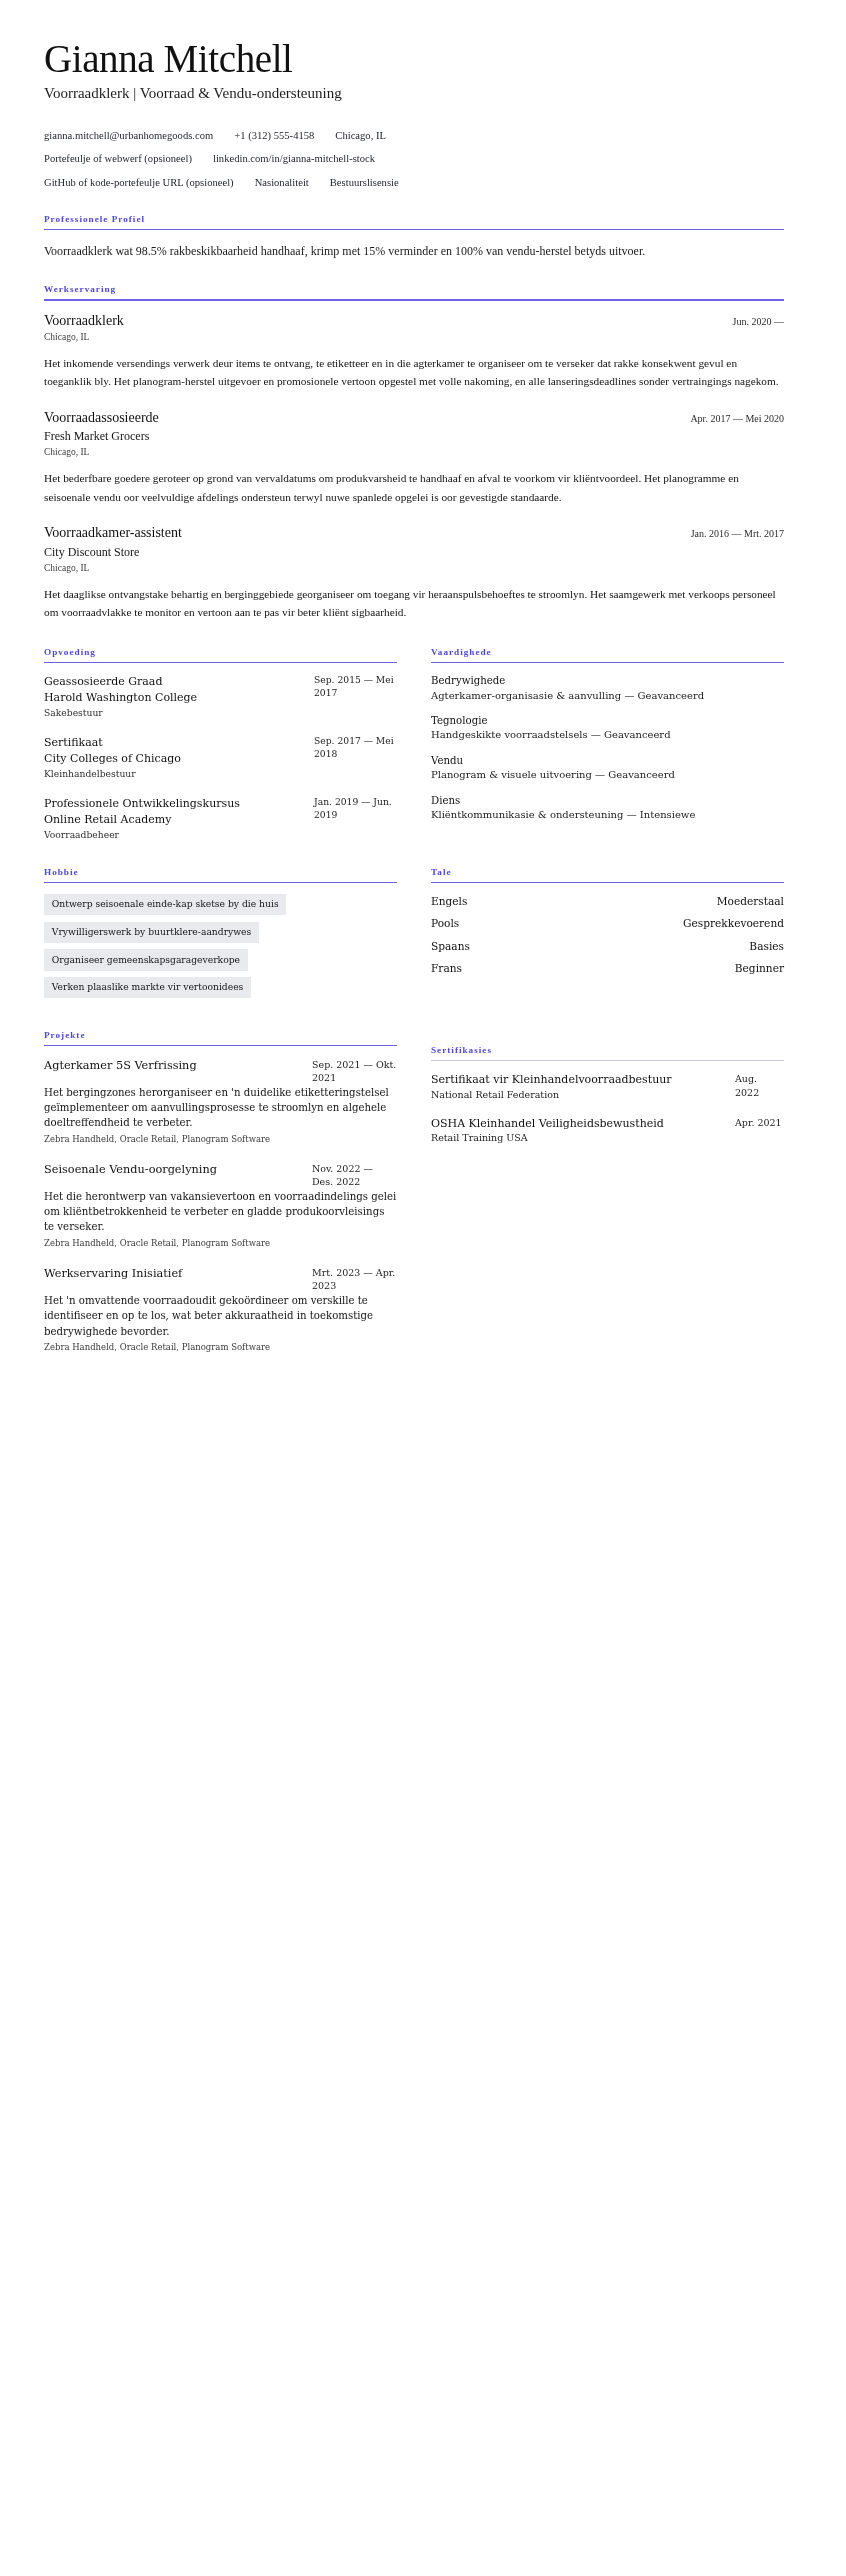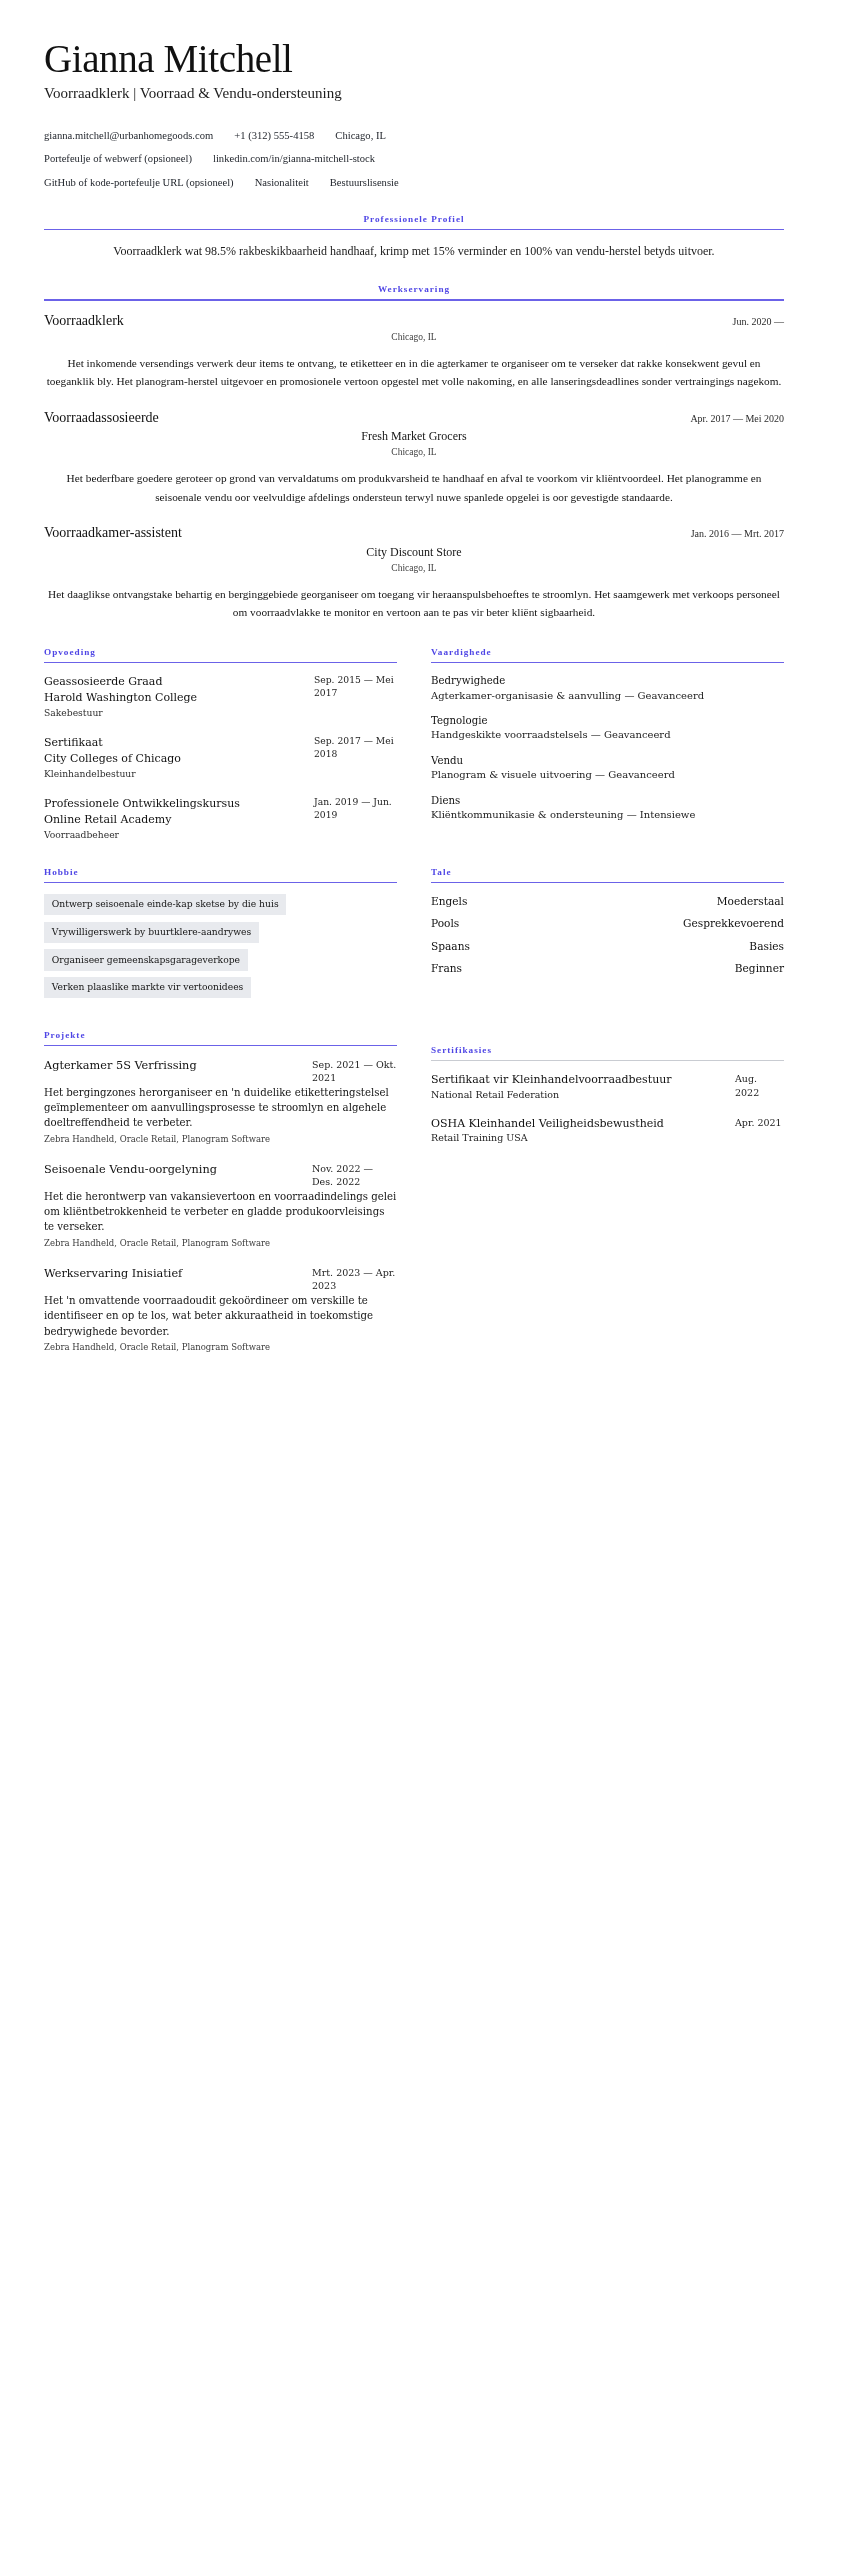--- a/index.html
+++ b/index.html
@@ -36,33 +36,33 @@
     color:#23272e;
     line-height:1.45;
     margin-bottom:7.8px;
     display:flex;
     flex-wrap:wrap;
   }
   .contact-row .ci { margin-right:21px; white-space:nowrap; }
   .contact-row .ci:last-child { margin-right:0; }
 
   
-  .section { margin-top:24px;text-align:center; }
+  .section { margin-top:24px; }
   .sec-title {
     font-family:"Liberation Serif", serif;
     font-size:9.2px;
     font-weight:700;
     letter-spacing:1px;
     color:#4f46e5;
     margin:0 0 5px 0;
   }
   .sec-rule { height:1.4px; background:#6b62e8; width:100%; margin-bottom:11.3px; }
   .sec-rule.gray { height:0.7px; background:#c9ccd2; }
 
-  .summary { font-size:12px; line-height:1.55; color:#1a1a1a; margin:8px; }
+  .summary { font-size:12px; line-height:1.55; color:#1a1a1a; margin:0; }
 
   
   .exp { margin-bottom:18.3px; }
   .exp:last-child { margin-bottom:0; }
   .exp-top { display:flex; justify-content:space-between; align-items:baseline; }
   .exp-title { font-size:14px; color:#111; line-height:1.3; }
   .exp-dates { font-size:10px; color:#2b2b2b; white-space:nowrap; padding-left:17px; }
   .exp-company { font-size:12px; color:#161616; line-height:1.45; margin-top:1.4px; }
   .exp-loc { font-size:9.5px; color:#3d3d3d; line-height:1.45; margin-top:0.7px; }
   .exp-desc { font-size:11.3px; line-height:1.62; color:#141414; margin-top:9.2px; }

